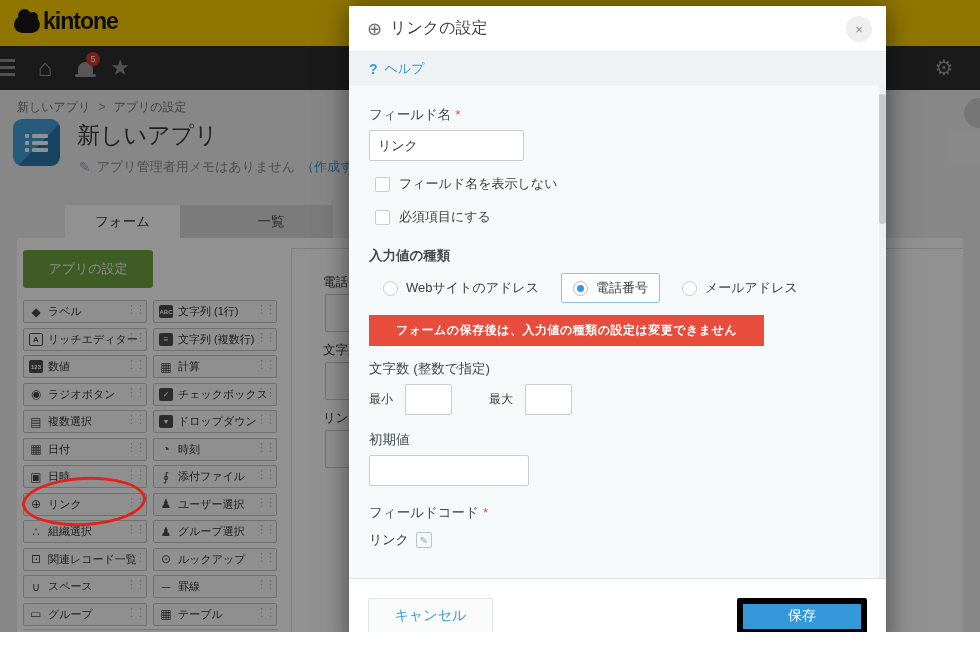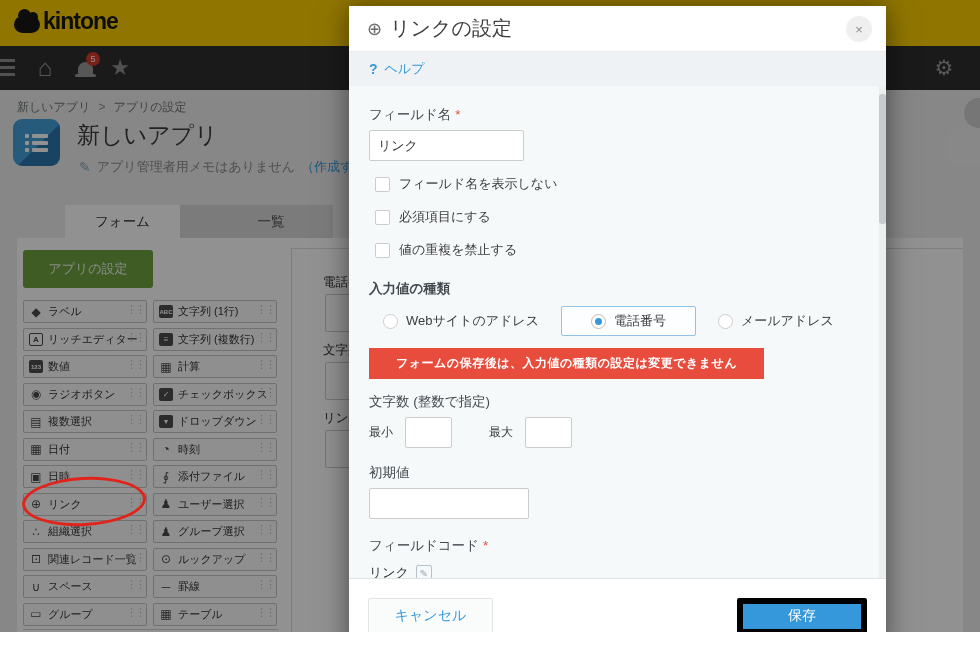--- a/index.html
+++ b/index.html
@@ -64,39 +64,39 @@
   .publish-stub{position:absolute;left:948px;top:130px;width:32px;height:34px;background:#f0f0f0;border-radius:3px 0 0 3px;}
 
   
   .overlay{position:absolute;left:0;top:0;width:980px;height:653px;background:rgba(0,0,0,0.43);z-index:50;}
   .annotation-ellipse{position:absolute;left:22px;top:477px;width:124px;height:49px;border:3px solid #e0241c;border-radius:50%;transform:rotate(-3deg);z-index:200;}
 
   
   .dialog{position:absolute;left:349px;top:6px;width:537px;height:647px;background:#fff;z-index:100;box-shadow:0 2px 26px rgba(0,0,0,0.5);display:flex;flex-direction:column;}
   .dlg-header{height:46px;flex:none;display:flex;align-items:center;padding:0 18px;border-bottom:1px solid #ececec;position:relative;}
   .dlg-globe{font-size:18px;color:#6b6b6b;margin-right:8px;}
-  .dlg-title{font-size:20px;color:#3e3e3e;}
+  .dlg-title{font-size:16px;color:#3e3e3e;}
   .dlg-close{position:absolute;right:14px;top:10px;width:26px;height:26px;border-radius:50%;background:#efefef;color:#8b8b8b;font-size:13px;display:flex;align-items:center;justify-content:center;}
   .dlg-help{height:34px;flex:none;background:#eef2f4;display:flex;align-items:center;padding:0 20px;gap:7px;}
   .help-q{color:#3498db;font-weight:bold;font-size:14px;}
   .help-link{color:#3498db;font-size:13px;}
   .dlg-body{flex:1;background:#f6f9fa;padding:20px 20px 0 20px;position:relative;overflow:hidden;}
   .scroll-track{position:absolute;right:0;top:0;bottom:0;width:7px;background:#eceff0;}
   .scroll-thumb{position:absolute;right:0;top:8px;width:7px;height:130px;background:#c6cbcd;border-radius:3px;}
   .flabel{font-size:13.5px;color:#424a4f;}
   .req{color:#e74c3c;margin-left:4px;}
   .tinput{display:block;border:1px solid #ccc;border-radius:2px;background:#fff;height:31px;font-size:13px;color:#333;padding:0 8px;font-family:inherit;outline:none;}
   .w155{width:155px;margin-top:6px;}
   .cb-row{display:flex;align-items:center;gap:9px;margin:13px 0 0 6px;height:20px;}
   .cb-box{width:15px;height:15px;background:#fff;border:1px solid #ccc;border-radius:2px;flex:none;}
   .cb-label{font-size:13px;color:#3c3c3c;}
   .sec-label{margin-top:20px;font-weight:bold;}
   .radio-row{display:flex;align-items:center;margin:8px 0 0 6px;gap:14px;}
   .radio-item{display:inline-flex;align-items:center;gap:8px;padding:5px 8px;}
-  .radio-item.sel{border:1px solid #8fc3e8;border-radius:2px;background:#fdfeff;padding:5px 29px;}
+  .radio-item.sel{border:1px solid #8fc3e8;border-radius:2px;background:#fdfeff;padding:5px 11px;}
   .rdot{width:15px;height:15px;border-radius:50%;background:#fff;border:1px solid #ccc;flex:none;position:relative;}
   .sel .rdot{border-color:#bbb;}
   .sel .rdot:after{content:"";position:absolute;left:3px;top:3px;width:7px;height:7px;border-radius:50%;background:#3498db;}
   .rlabel{font-size:13px;color:#3c3c3c;}
   .warning{display:inline-block;margin-top:12px;background:#e74c3c;color:#fff;font-size:12px;font-weight:bold;padding:7px 27px;letter-spacing:0.5px;}
   .charcount-label{margin-top:14px;display:block;}
   .minmax-row{display:flex;align-items:center;gap:12px;margin-top:6px;}
   .mm-label{font-size:12px;color:#3c3c3c;}
   .mm-input{width:47px;margin:0;}
   .mm-gap{width:13px;}
@@ -326,24 +326,20 @@
       <input class="tinput w155" value="リンク" style="">
 
       <div class="cb-row">
         <span class="cb-box"></span>
         <span class="cb-label">フィールド名を表示しない</span>
       </div>
       <div class="cb-row">
         <span class="cb-box"></span>
         <span class="cb-label">必須項目にする</span>
       </div>
-      <div class="cb-row">
-        <span class="cb-box"></span>
-        <span class="cb-label">値の重複を禁止する</span>
-      </div>
 
       <div class="flabel sec-label">入力値の種類</div>
       <div class="radio-row">
         <span class="radio-item">
             <span class="rdot"></span>
             <span class="rlabel">Webサイトのアドレス</span>
           </span>
         <span class="radio-item sel">
             <span class="rdot"></span>
             <span class="rlabel">電話番号</span>

